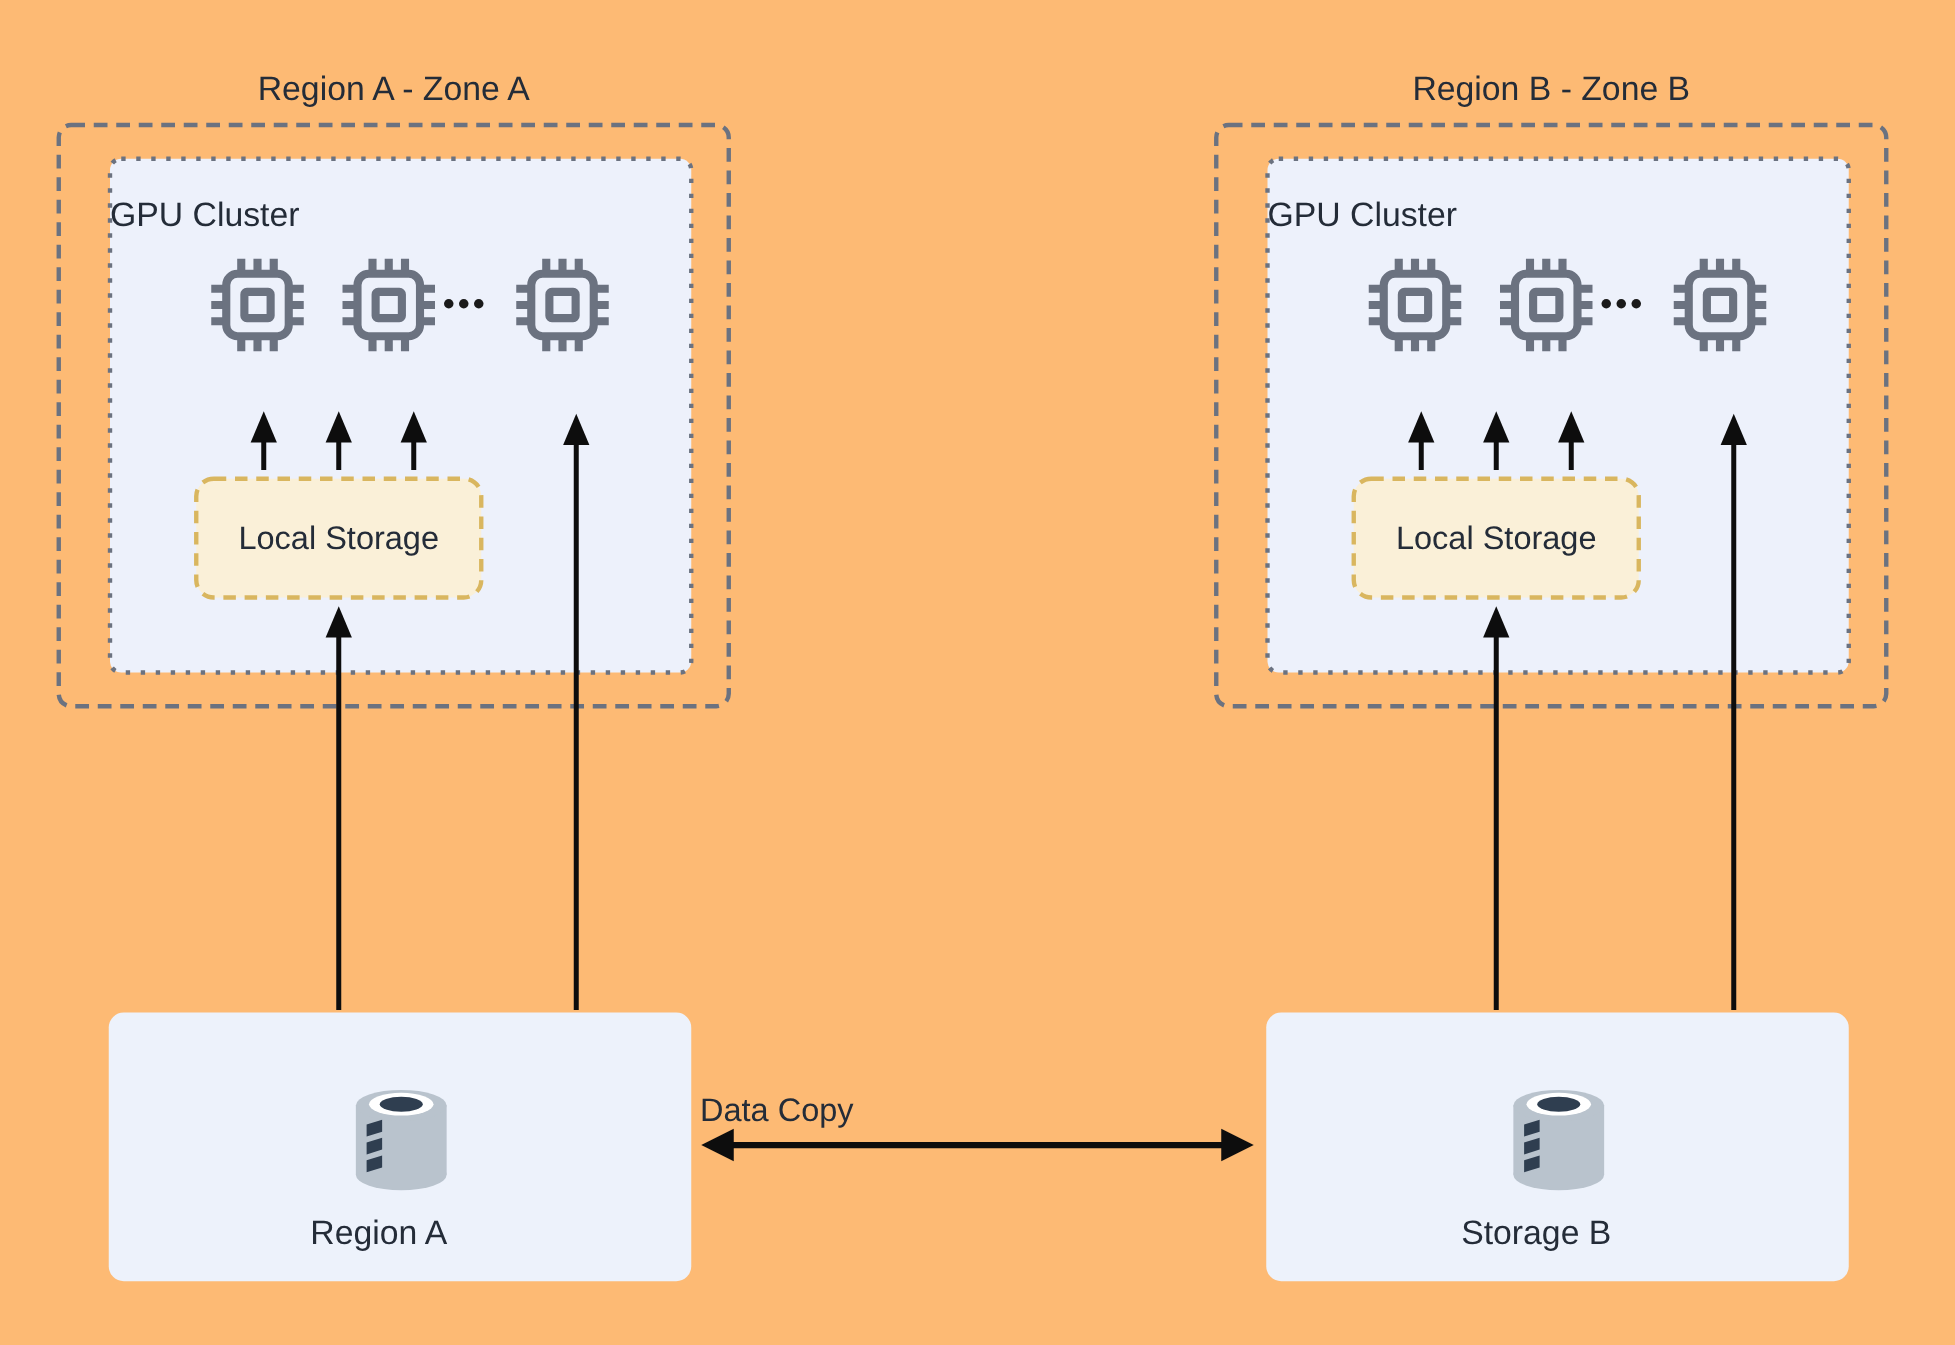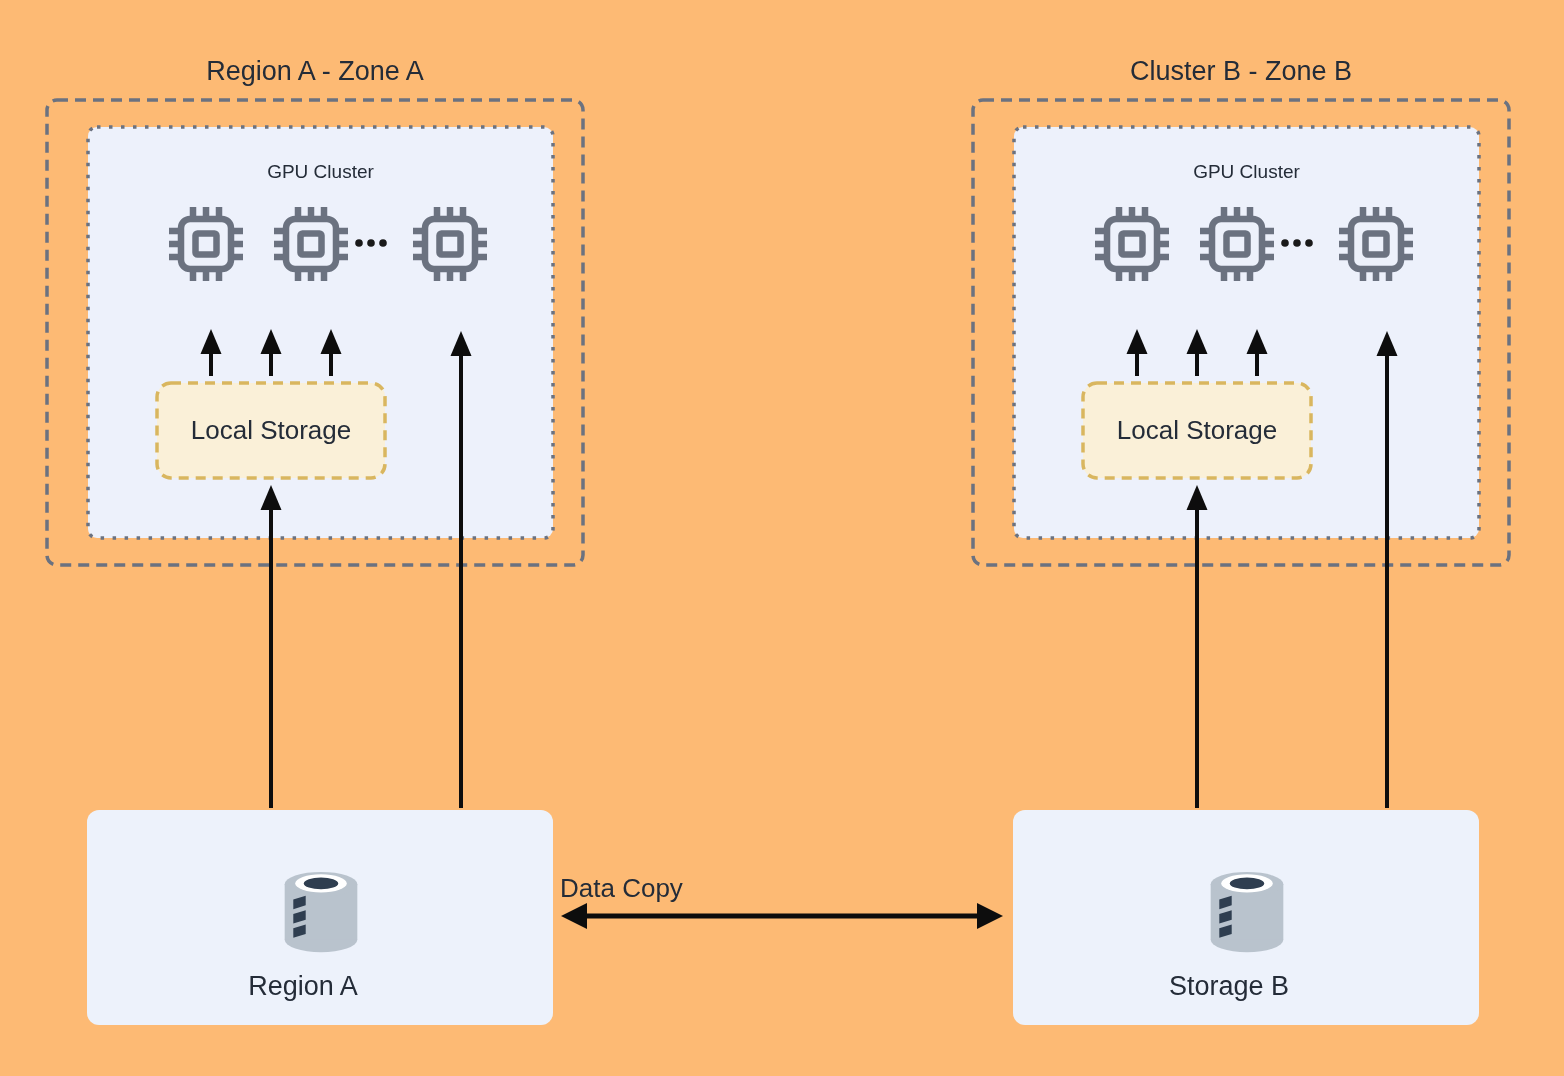--- a/index.html
+++ b/index.html
@@ -14,21 +14,21 @@
   }
   .abs { position: absolute; }
   .zone { position: absolute; top: 0; width: 620px; height: 1076px; }
   .zone-gfx { position: absolute; left: 0; top: 0; pointer-events: none; }
   .zone-title {
     position: absolute; left: 47px; top: 55px; width: 536px;
     font-size: 27px; text-align: center; line-height: 32px;
   }
   .cluster-label {
     position: absolute; left: 88px; top: 156px; width: 465px;
-    font-size: 19px; text-align: center; line-height: 32px;
+    font-size: 27px; line-height: 32px;
   }
   .storage-label {
     position: absolute; left: 157px; top: 383px; width: 228px; height: 95px;
     display: flex; align-items: center; justify-content: center;
     font-size: 26px;
   }
   .region-label {
     position: absolute; left: 87px; top: 970px; width: 432px;
     font-size: 27px; text-align: center; line-height: 32px;
   }
@@ -128,21 +128,21 @@
       </g>
       <g stroke="#0D0D0D" stroke-width="4" fill="#0D0D0D">
         <line x1="271" y1="808" x2="271" y2="508"></line>
           <polygon stroke="none" points="260.5,510 281.5,510 271,485"></polygon>
       </g>
       <g stroke="#0D0D0D" stroke-width="4" fill="#0D0D0D">
         <line x1="461" y1="808" x2="461" y2="354"></line>
           <polygon stroke="none" points="450.5,356 471.5,356 461,331"></polygon>
       </g>
     </svg>
-    <div class="zone-title">Cluster B - Zone B</div>
+    <div class="zone-title">Region B - Zone B</div>
     <div class="cluster-label">GPU Cluster</div>
     <div class="storage-label">Local Storage</div>
     <div class="region-label">Storage B</div>
   </div>
 
   <div class="datacopy-label">Data Copy</div>
   <svg class="abs" style="left:560px; top:898px" width="444" height="36" viewBox="0 0 444 36">
     <line x1="24" y1="18" x2="420" y2="18" stroke="#0D0D0D" stroke-width="5"></line>
     <polygon points="1,18 27,5 27,31" fill="#0D0D0D"></polygon>
     <polygon points="443,18 417,5 417,31" fill="#0D0D0D"></polygon>

